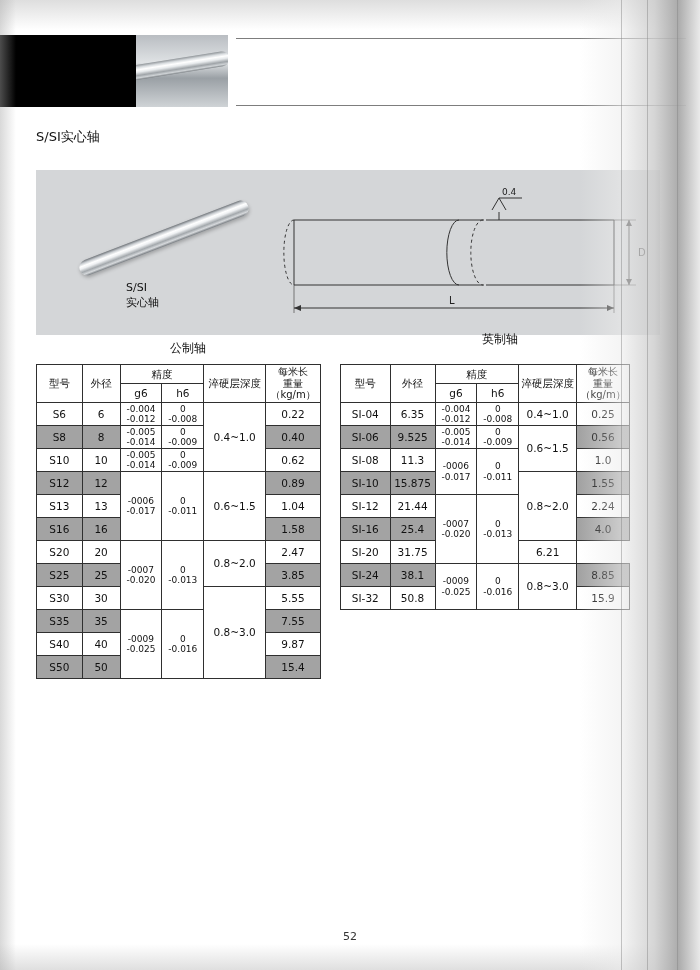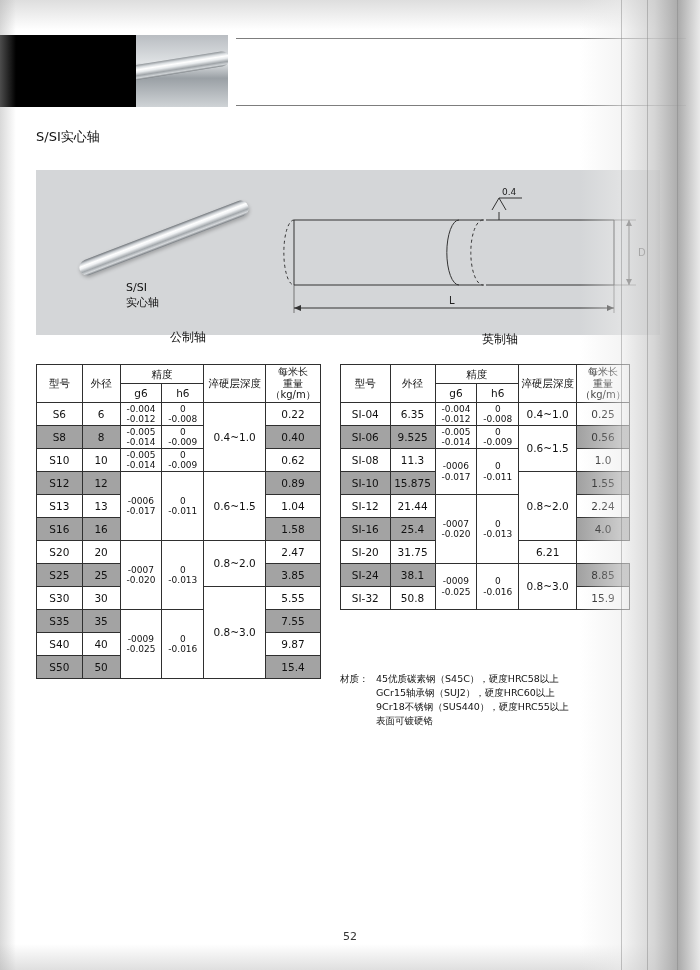--- a/index.html
+++ b/index.html
@@ -167,21 +167,21 @@
     width: 400px; height: 150px;
   }
 
   
   .tbl-caption {
     position: absolute;
     font-size: 12px;
     color: #111;
     font-family: "DejaVu Sans", "Liberation Sans", sans-serif;
   }
-  .cap-metric { left: 170px; top: 329px; }
+  .cap-metric { left: 170px; top: 340px; }
   .cap-inch   { left: 482px; top: 331px; }
 
   table.spec {
     position: absolute;
     border-collapse: collapse;
     font-size: 10.5px;
     font-family: "DejaVu Sans", "Liberation Sans", sans-serif;
     color: #111;
     background: #ffffff;
   }
@@ -517,27 +517,20 @@
         <td class="shade">8.85</td>
       </tr>
       <tr>
         <td>SI-32</td>
         <td>50.8</td>
         <td>15.9</td>
       </tr>
     </tbody>
   </table>
 
-  <div class="material-note">
-    <span class="mn-label">材质：</span>
-    <div class="mn-lines">45优质碳素钢（S45C），硬度HRC58以上
-GCr15轴承钢（SUJ2），硬度HRC60以上
-9Cr18不锈钢（SUS440），硬度HRC55以上
-表面可镀硬铬</div>
-  </div>
 
   <div class="page-number">52</div>
 
   <div class="top-shadow"></div>
   <div class="left-shadow"></div>
   <div class="bottom-shadow"></div>
   <div class="page-sheen"></div>
   <div class="page-edge-line" style="right:78px"></div>
   <div class="page-edge-line" style="right:52px"></div>
   <div class="page-edge-line" style="right:22px"></div>

